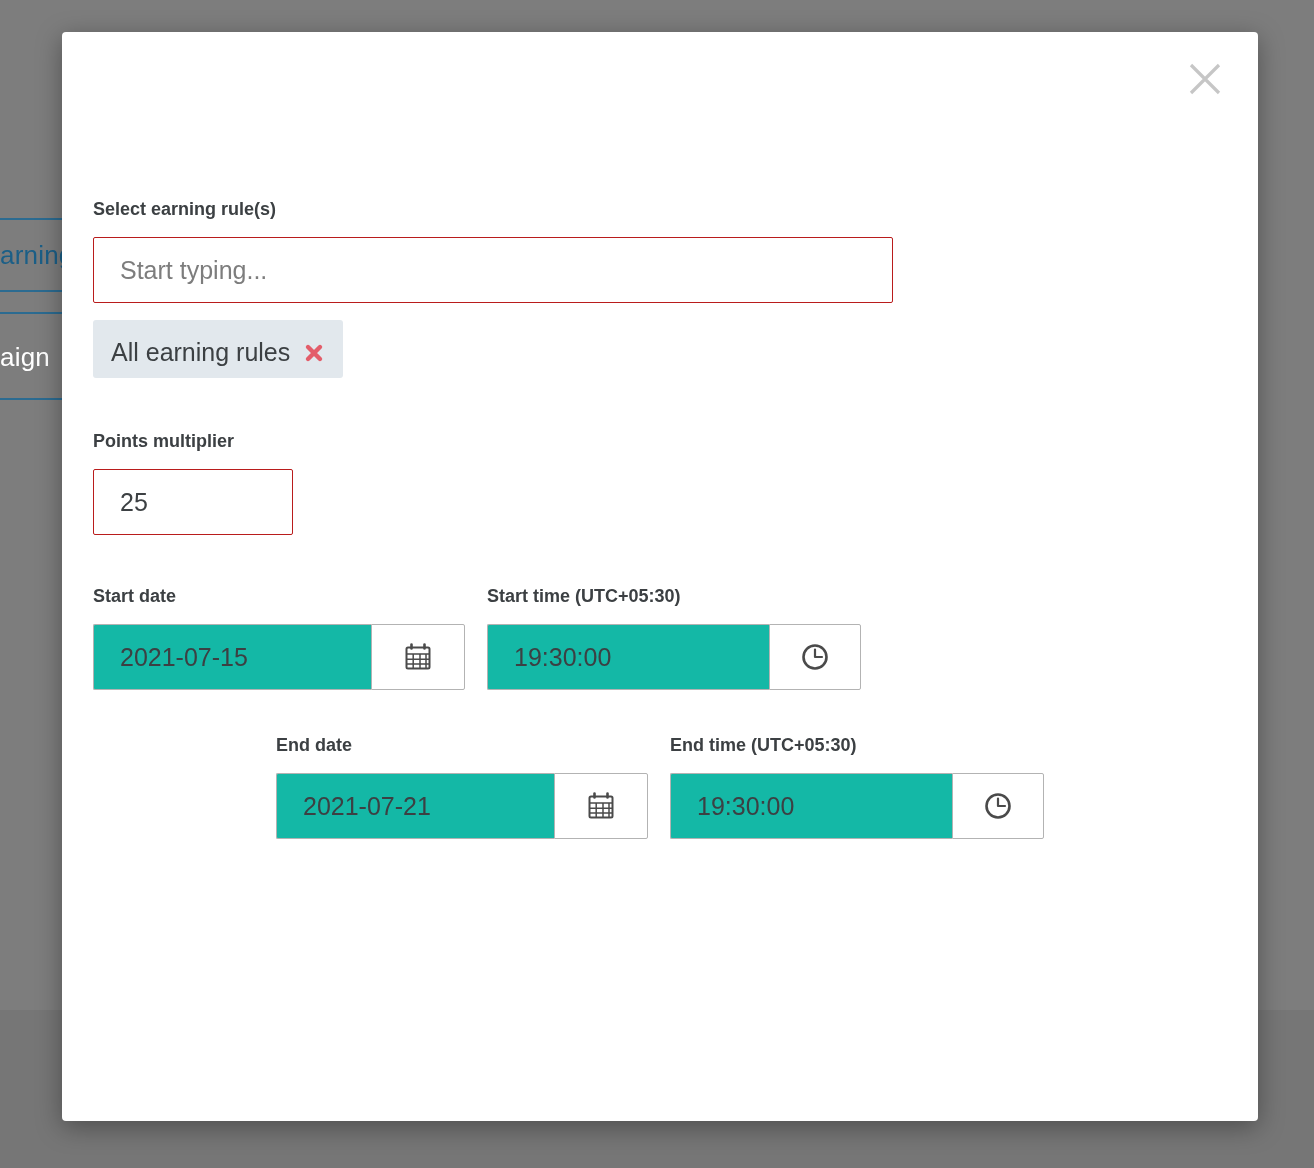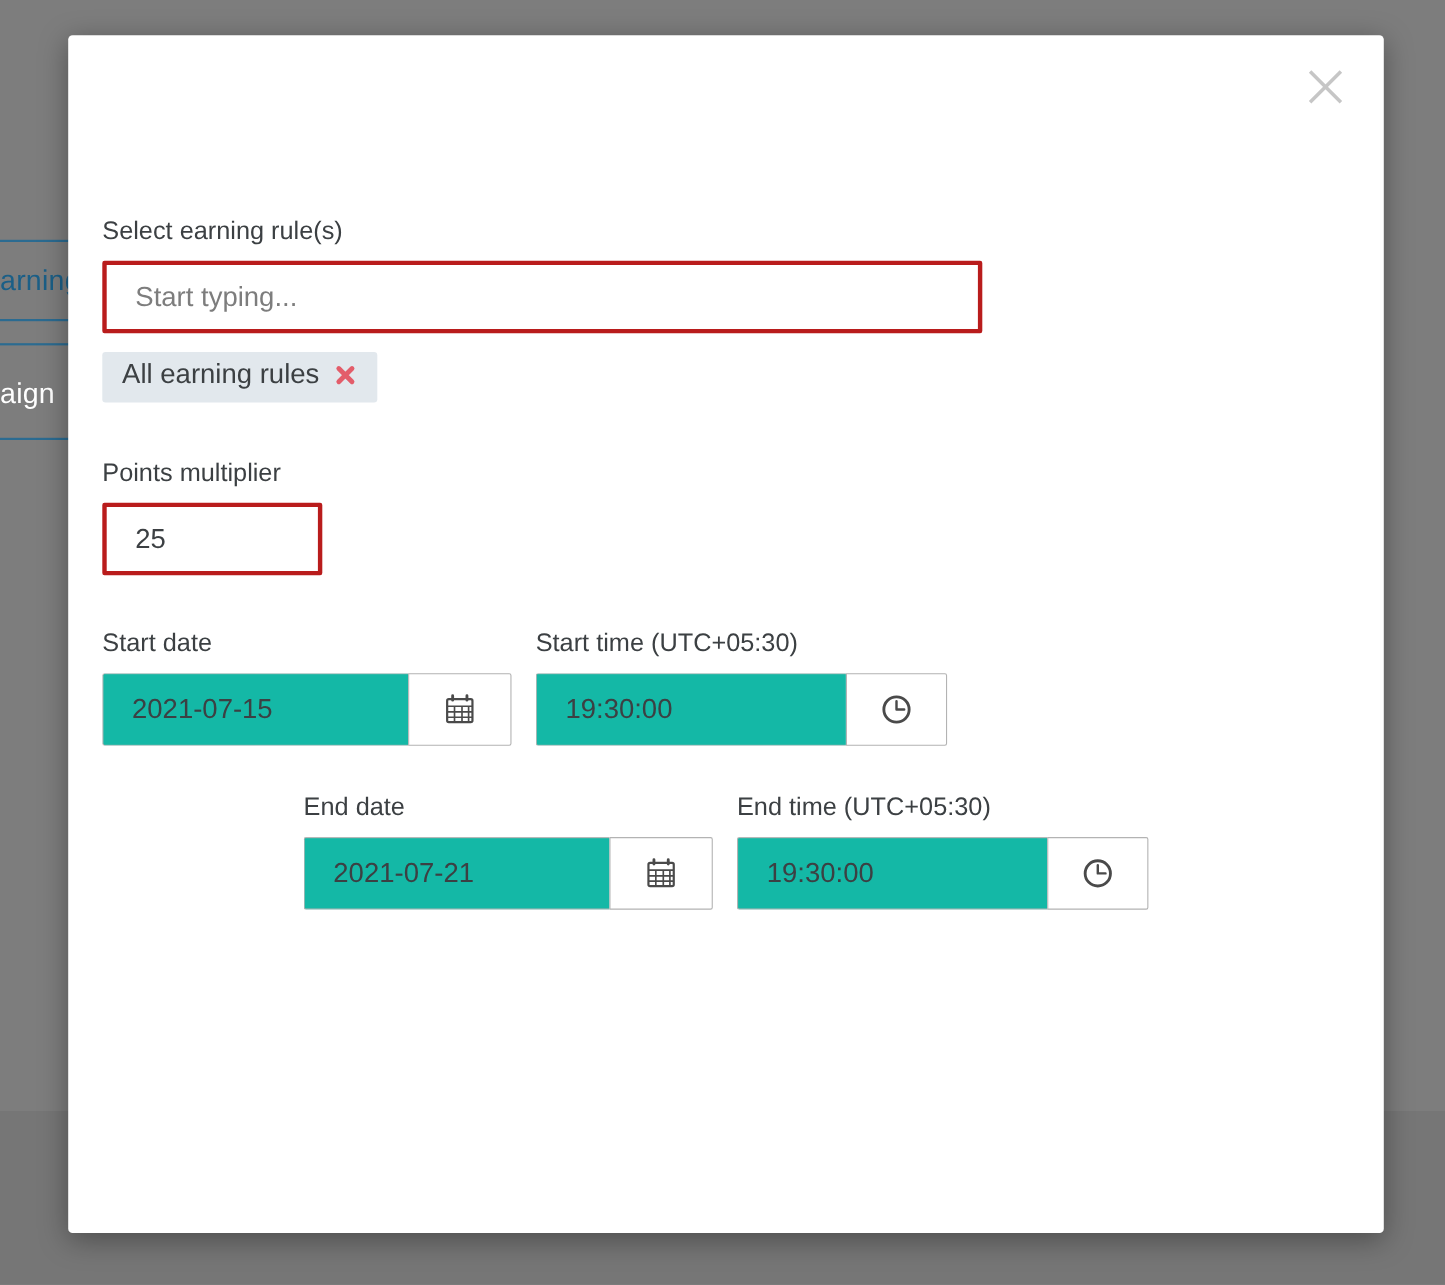--- a/index.html
+++ b/index.html
@@ -91,54 +91,54 @@
   .description {
     font-size: 26.5px;
     line-height: 42px;
     color: #3c4043;
     width: 1105px;
     margin: 0 0 0 0;
     font-weight: 400;
   }
 
   .field-label {
-    font-size: 23px;
+    font-size: 18px;
     color: #3c4043;
     line-height: 30px;
     margin: 0;
-    font-weight: 400;
+    font-weight: 700;
   }
 
   .section-rules { margin-top: 52px; }
 
   .text-input {
     display: block;
     box-sizing: border-box;
     margin-top: 13px;
     width: 800px;
     height: 66px;
-    border: 4px solid #b91c1c;
+    border: 1px solid #b91c1c;
     border-radius: 2px;
     background: #fff;
     font-family: "Liberation Sans", sans-serif;
     font-size: 25px;
     color: #3c4043;
     padding: 0 26px;
     outline: none;
   }
   .text-input::placeholder { color: #7d7d7d; }
 
   .chip-row { margin-top: 17px; }
   .chip {
     display: inline-flex;
     align-items: center;
     gap: 13px;
     background: #e2e8ed;
     border-radius: 3px;
-    padding: 6px 18px 11px 18px;
+    padding: 18px 18px 11px 18px;
     font-size: 25px;
     color: #3c4043;
     cursor: default;
   }
   .chip-remove {
     cursor: pointer;
     display: inline-flex;
     align-items: center;
     justify-content: center;
     width: 22px; height: 22px;

